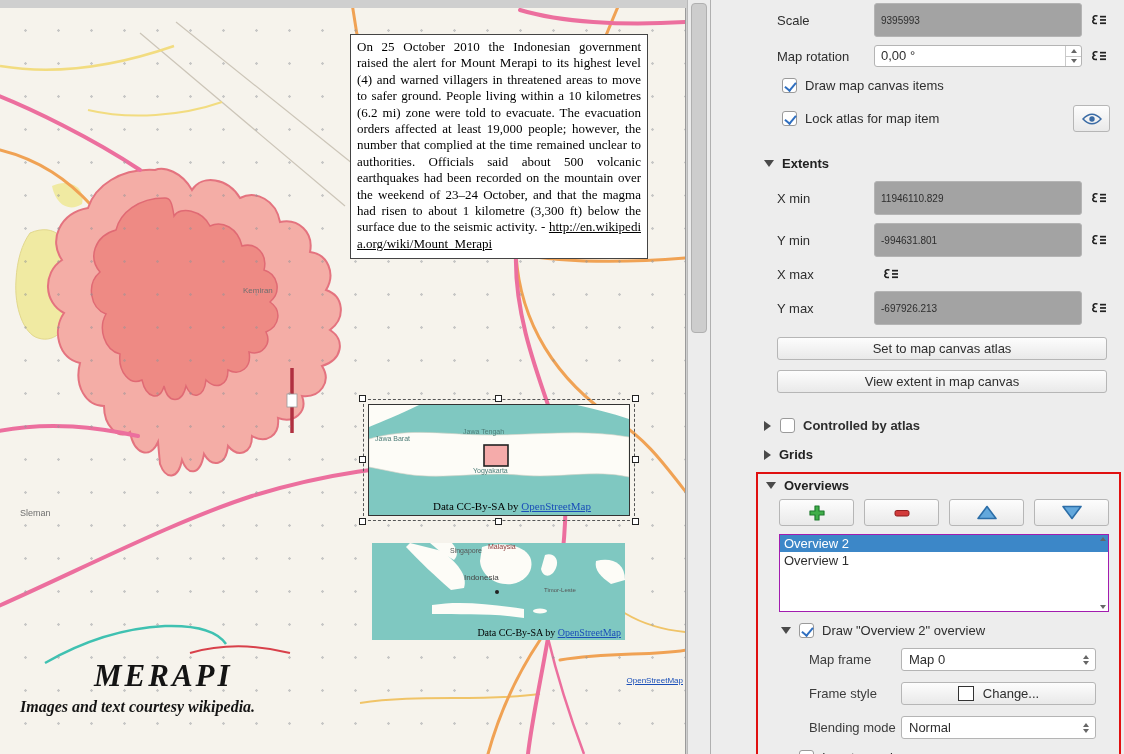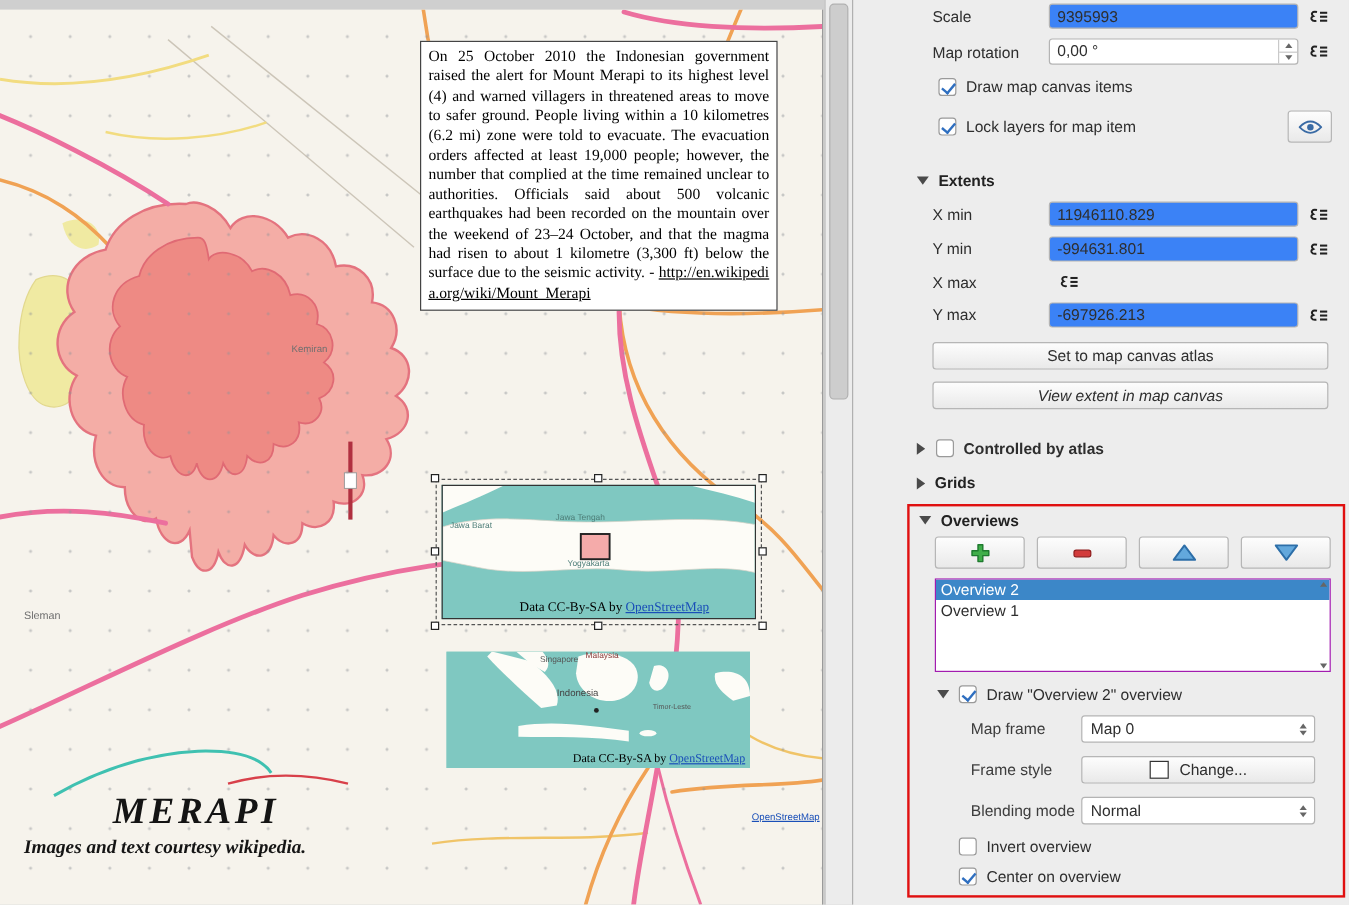--- a/index.html
+++ b/index.html
@@ -46,23 +46,23 @@
   .v-scrollbar { position:absolute; right:0; top:0; width:23px; height:754px;
     background:#ececec; border-left:1px solid #b9b9b9; }
   .v-scrollbar .thumb { position:absolute; left:3px; top:3px; width:16px; height:330px;
     background:#cdcdcd; border:1px solid #b0b0b0; border-radius:4px; }
 
   
   .panel { width:414px; height:754px; background:#ededed; border-left:1px solid #b0b0b0;
     padding:0 14px 0 53px; overflow:hidden; }
   .prow { display:flex; align-items:center; }
   .flabel { width:97px; flex:none; color:#2e2e2e; }
-  .tinput { flex:1; height:21px; background:#3b82f6; border:1px solid #b4b4b4;
+  .tinput { flex:1; height:34px; background:#a3a3a3; border:1px solid #b4b4b4;
     border-radius:3px; padding:0 6px; font-family:"Liberation Sans",sans-serif;
-    font-size:13px; color:#2e2e2e; outline:none; min-width:0; }
+    font-size:10px; color:#2e2e2e; outline:none; min-width:0; }
   .dd-icon { flex:none; width:24px; height:18px; display:flex; align-items:center;
     justify-content:center; margin-left:4px; cursor:pointer; }
   .cb { position:relative; width:15px; height:15px; background:#fff;
     border:1px solid #9a9a9a; border-radius:3px; flex:none; }
   .cb.checked::after { content:""; position:absolute; left:3.5px; top:0.5px; width:5px;
     height:9px; border-right:2.4px solid #2f6fc0; border-bottom:2.4px solid #2f6fc0;
     transform:rotate(40deg); }
   .cb-label { margin-left:8px; color:#2e2e2e; }
   .tri-down { width:0; height:0; border-left:5px solid transparent;
     border-right:5px solid transparent; border-top:7px solid #4a4a4a; flex:none; }
@@ -265,21 +265,21 @@
           </svg>
       </span>
     </div>
 
     <div class="prow" style="margin-top:11px; margin-left:18px;">
       <span class="cb checked"></span>
       <span class="cb-label">Draw map canvas items</span>
     </div>
     <div class="prow" style="margin-top:12px; margin-left:18px;">
       <span class="cb checked"></span>
-      <span class="cb-label">Lock layers for map item</span>
+      <span class="cb-label">Lock atlas for map item</span>
       <button class="btn eye-btn">
         <svg width="20" height="14" viewBox="0 0 20 14">
             <path d="M1,7 Q10,-2.5 19,7 Q10,16.5 1,7 Z" fill="none" stroke="#3a6ba5" stroke-width="1.5"></path>
             <circle cx="10" cy="7" r="2.7" fill="#3a6ba5"></circle>
           </svg>
       </button>
     </div>
 
     <div class="prow" style="margin-top:24px;">
       <span class="tri-down"></span>
@@ -327,21 +327,21 @@
           <svg width="20" height="16" viewBox="0 0 20 16">
             <path d="M9.5,4 C5.5,3 4,5.5 6.5,7.5 C3.5,8.5 4.5,12 9,11.4" fill="none" stroke="#222" stroke-width="1.6"></path>
             <rect x="12" y="3.8" width="6" height="1.7" fill="#222"></rect>
             <rect x="12" y="7.1" width="6" height="1.7" fill="#222"></rect>
             <rect x="12" y="10.4" width="6" height="1.7" fill="#222"></rect>
           </svg>
         </span>
     </div>
 
     <button class="btn wide-btn" style="margin-top:12px;">Set to map canvas atlas</button>
-    <button class="btn wide-btn" style="margin-top:10px;font-style:italic;">View extent in map canvas</button>
+    <button class="btn wide-btn" style="margin-top:10px;">View extent in map canvas</button>
 
     <div class="prow" style="margin-top:25px;">
       <span class="tri-right"></span>
       <span class="cb" style="margin-left:9px;"></span>
       <span class="cb-label" style="font-weight:bold;">Controlled by atlas</span>
     </div>
 
     <div class="prow" style="margin-top:14px;">
       <span class="tri-right"></span>
       <span class="sect-title">Grids</span>

